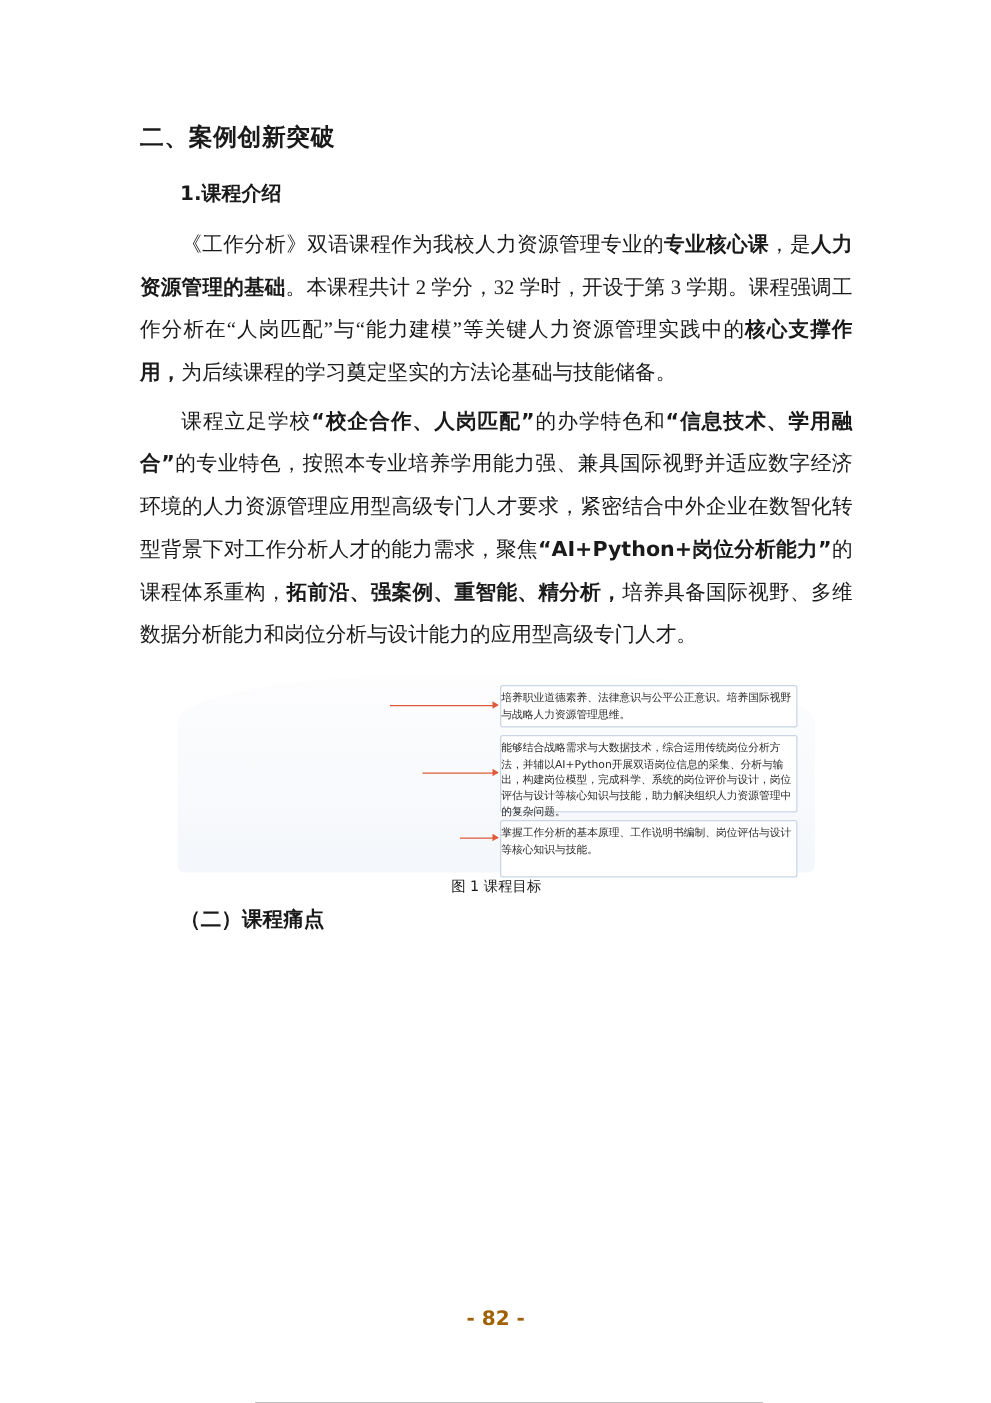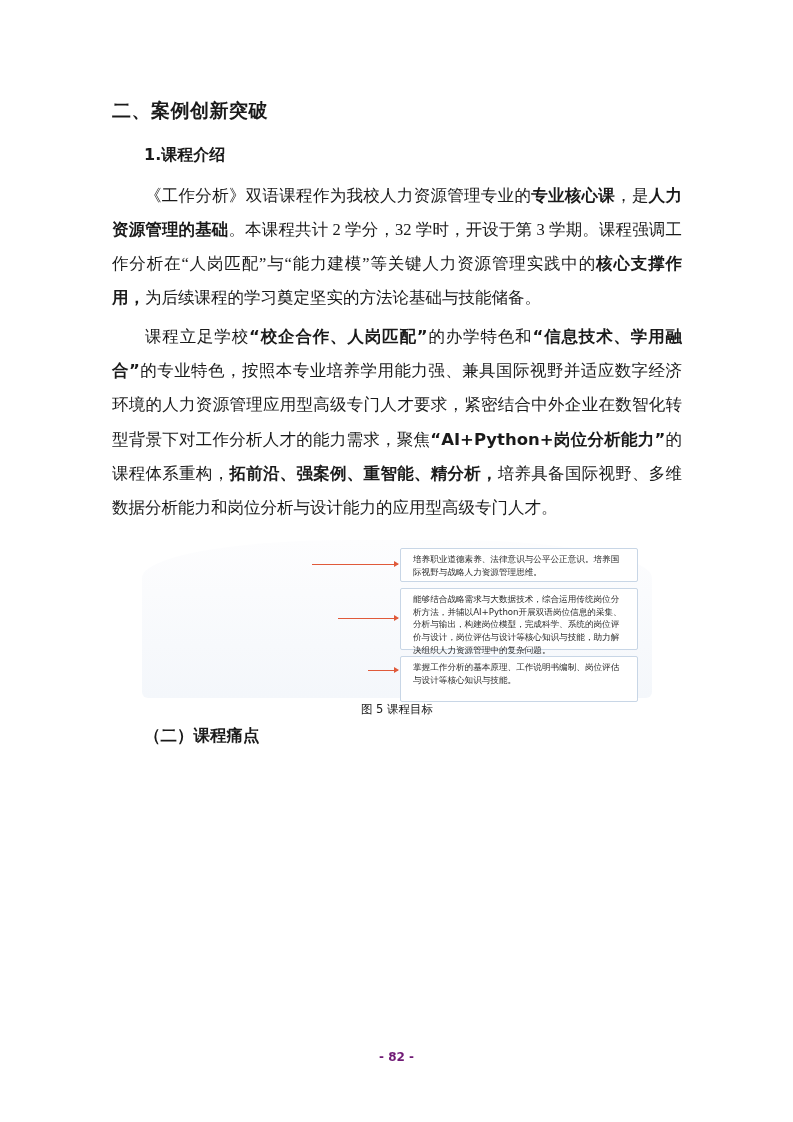--- a/index.html
+++ b/index.html
@@ -111,21 +111,21 @@
     clip-path: polygon(16% 0%, 84% 0%, 100% 100%, 0% 100%);
   }
   .callout {
     position: absolute;
     border: 1px solid #c8d6e6;
     background: #ffffff;
     font-family: "DejaVu Sans", "Liberation Sans", sans-serif;
     font-size: 8.6px;
     line-height: 1.5;
     color: #2b2b2b;
-    padding: 4px 12px;
+    padding: 4px 0;
     box-sizing: border-box;
     border-radius: 2px;
   }
   .c1 { left: 258px; top: 8px;  width: 238px; height: 34px; }
   .c2 { left: 258px; top: 48px; width: 238px; height: 62px; }
   .c3 { left: 258px; top: 116px; width: 238px; height: 46px; }
   .arrow {
     position: absolute;
     height: 1px;
     background: #e05a3a;
@@ -149,22 +149,22 @@
     color: #1a1a1a;
   }
   .footer {
     position: absolute;
     left: 0;
     right: 0;
     bottom: 58px;
     text-align: center;
     font-family: "DejaVu Sans", "Liberation Sans", sans-serif;
     font-weight: bold;
-    font-size: 12px;
-    color: #701a75;
+    font-size: 16px;
+    color: #a16207;
     margin-top: 32px;
   }
 </style>
 </head>
 <body>
 
 <div class="page">
   <div class="content">
 
     <h2 class="h2">二、案例创新突破</h2>
@@ -179,21 +179,21 @@
 
     <div class="figure">
       <div class="fig-inner">
         <div class="arrow a1"></div>
         <div class="arrow a2"></div>
         <div class="arrow a3"></div>
         <div class="callout c1">培养职业道德素养、法律意识与公平公正意识。培养国际视野与战略人力资源管理思维。</div>
         <div class="callout c2">能够结合战略需求与大数据技术，综合运用传统岗位分析方法，并辅以AI+Python开展双语岗位信息的采集、分析与输出，构建岗位模型，完成科学、系统的岗位评价与设计，岗位评估与设计等核心知识与技能，助力解决组织人力资源管理中的复杂问题。</div>
         <div class="callout c3">掌握工作分析的基本原理、工作说明书编制、岗位评估与设计等核心知识与技能。</div>
       </div>
-      <div class="fig-cap">图 5 课程目标</div>
+      <div class="fig-cap">图 1 课程目标</div>
     </div>
 
     <h3 class="h3" style="margin-top:14px">（二）课程痛点</h3>
 
 
   </div>
 
   <div class="footer">- 82 -</div>
 </div>
 

